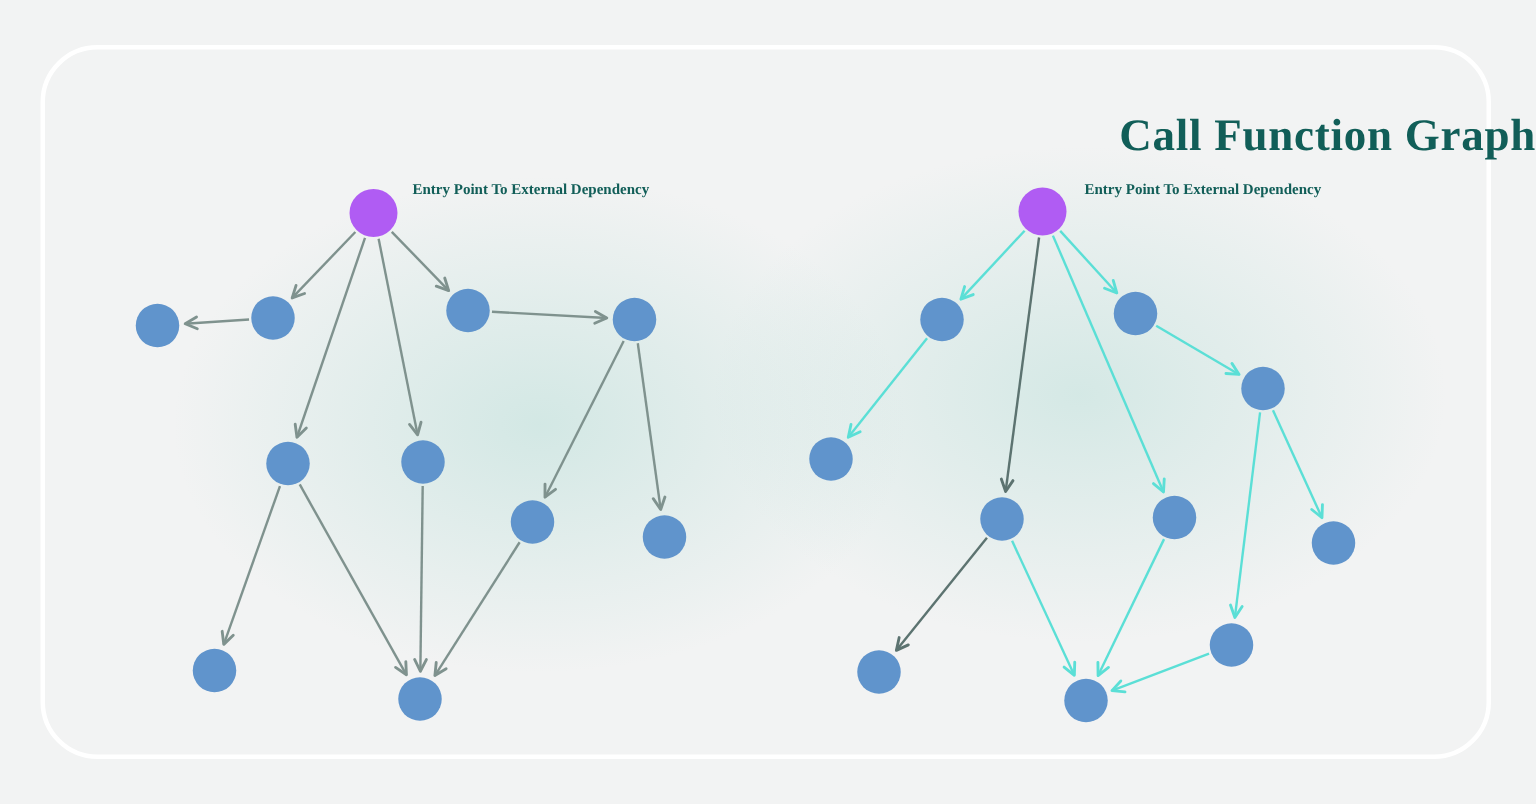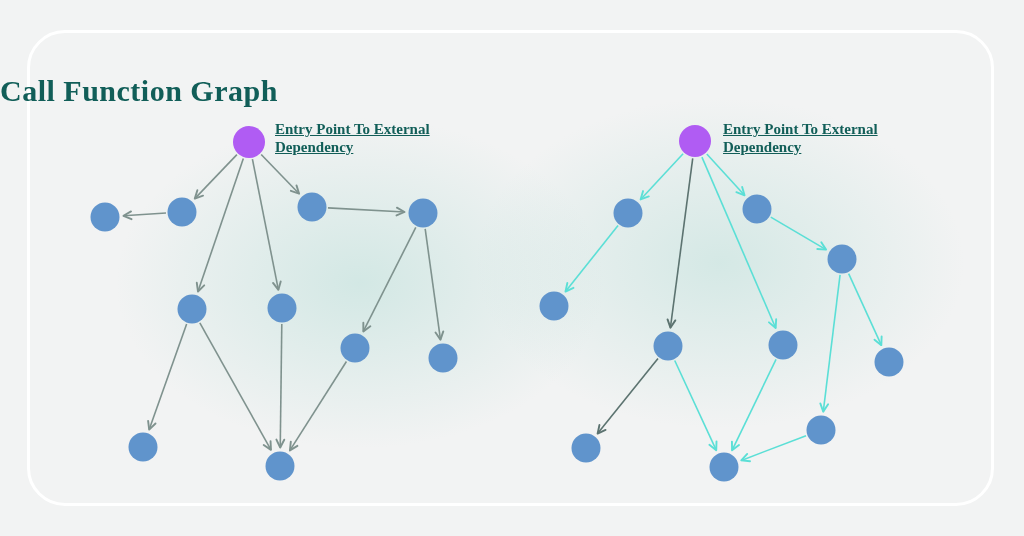--- a/index.html
+++ b/index.html
@@ -29,39 +29,38 @@
     background:
       radial-gradient(ellipse 340px 230px at 330px 250px, rgba(150,210,200,0.34), rgba(150,210,200,0) 72%),
       radial-gradient(ellipse 340px 230px at 690px 230px, rgba(150,210,200,0.32), rgba(150,210,200,0) 72%),
       #f2f3f3;
   }
   .title {
     position: absolute;
     left: 0;
     top: 54px;
     width: 1024px;
-    text-align: left;
+    text-align: right;
     font-size: 30px;
     font-weight: 700;
     letter-spacing: 0.5px;
   }
   .graphs-svg {
     position: absolute;
     left: 0;
     top: 0;
     width: 1024px;
     height: 536px;
   }
   .entry-label {
     position: absolute;
     width: 178px;
-    font-size: 15px;
+    font-size: 10px;
     font-weight: 700;
     line-height: 1.18;
-    text-decoration: underline;
   }
   .entry-label.left  { left: 275px; top: 121px; }
   .entry-label.right { left: 723px; top: 121px; }
 </style>
 </head>
 <body>
 
 <div class="stage">
   <div class="card"></div>
 

